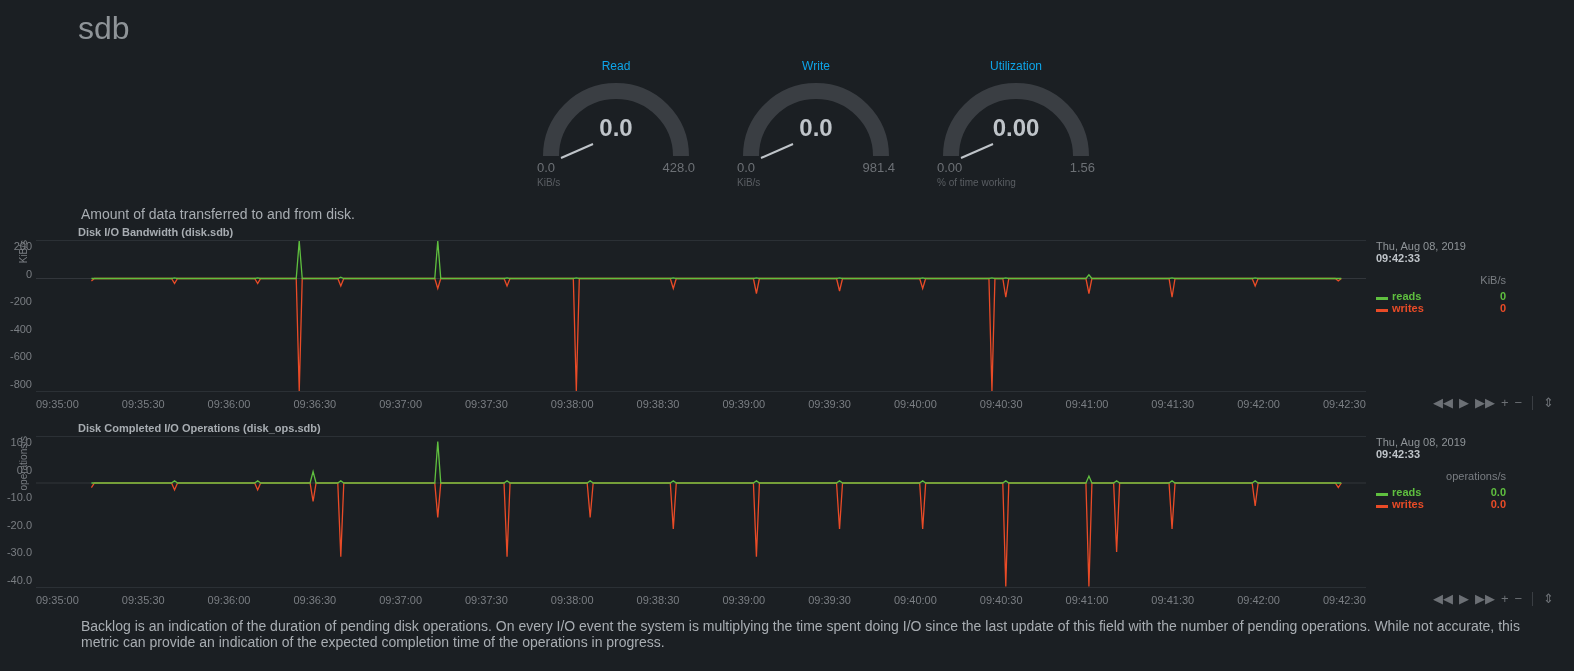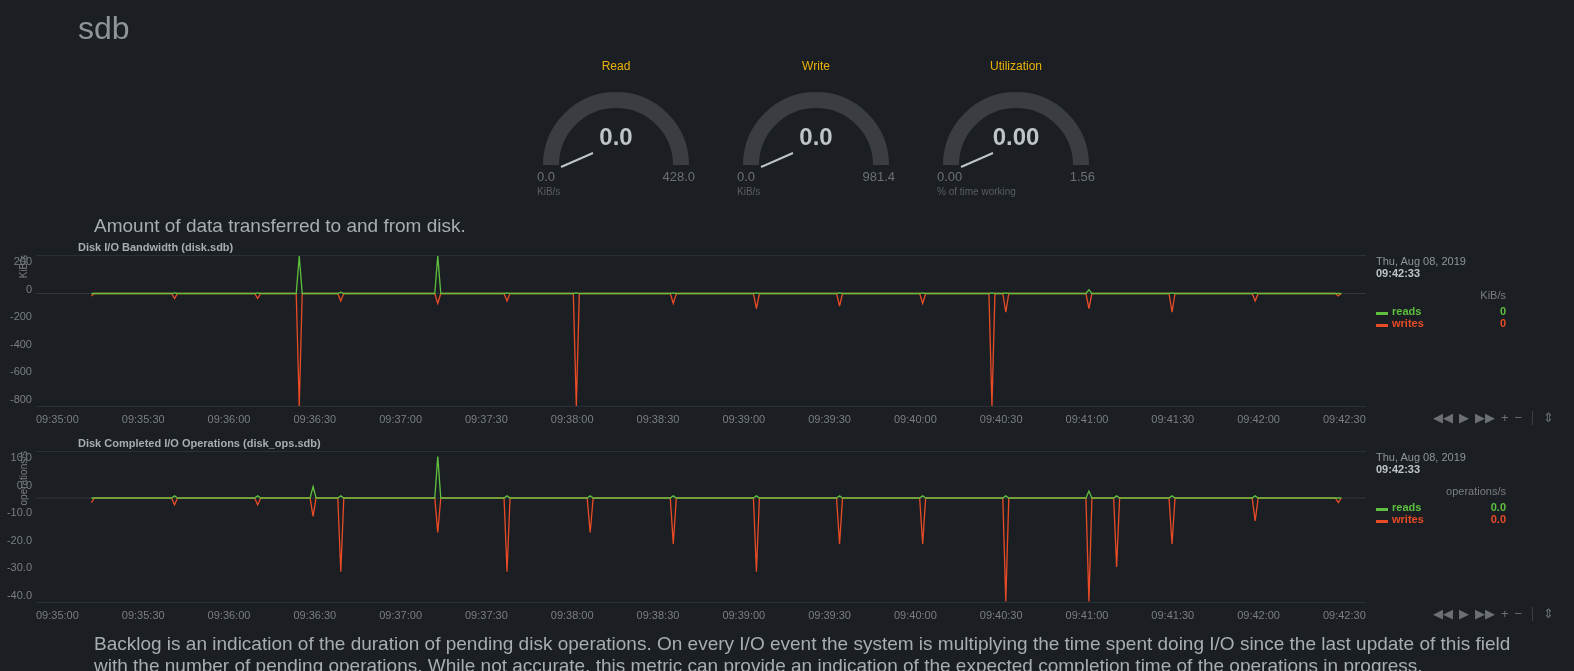--- a/index.html
+++ b/index.html
@@ -1,25 +1,25 @@
 <!DOCTYPE html>
 <html><head>
 <meta charset="utf-8">
 <style>
   html,body{margin:0;padding:0;background:#1b1f23;color:#8f9498;font-family:-apple-system,BlinkMacSystemFont,"Segoe UI",Arial,sans-serif;font-size:13px;width:1574px}
   .page{padding:0 20px 20px 78px;position:relative}
   h1{font-size:32px;font-weight:400;color:#8f9498;margin:10px 0 12px}
   .gauges{display:flex;justify-content:center;gap:30px;margin-bottom:18px}
   .gauge{width:170px;text-align:center}
-  .gauge-title{font-size:12px;color:#eab308;margin-bottom:12px}
+  .gauge-title{font-size:12px;color:#0ea5e9;margin-bottom:3px}
   .gauge-arc{position:relative;height:90px}
   .gauge-val{position:absolute;left:0;right:0;top:38px;font-size:24px;font-weight:700;color:#bfc4c9}
   .gauge-ranges{display:flex;justify-content:space-between;font-size:13px;color:#6c7075;padding:0 6px;margin-top:-6px}
   .gauge-unit{font-size:10px;color:#5a5e63;text-align:left;padding-left:6px;margin-top:2px}
-  .desc{font-size:19px;color:#a8adb2;margin:8px 16px 4px}
+  .desc{font-size:14px;color:#a8adb2;margin:8px 3px 4px}
   .chart-block{position:relative;margin-bottom:12px}
   .chart-title{font-size:11px;font-weight:700;color:#a8adb2;margin:4px 0 2px}
   .chart-row{display:flex;align-items:flex-start}
   .ylabel{writing-mode:vertical-rl;transform:rotate(180deg);font-size:10px;color:#7a7e83;text-align:center;width:18px;margin-left:-60px}
   .plot-wrap{position:relative;flex:0 0 1330px}
   .yaxis{position:absolute;left:-48px;top:0;bottom:20px;width:44px;display:flex;flex-direction:column;justify-content:space-between;text-align:right;font-size:11px;color:#7a7e83}
   .plot{height:150px;border-top:1px solid #2b3035;border-bottom:1px solid #2b3035;position:relative;background:#1b1f23}
   .plot svg{display:block;width:100%;height:100%}
   .xaxis{display:flex;justify-content:space-between;font-size:11px;color:#7a7e83;padding-top:6px}
   .legend{width:130px;padding-left:10px;font-size:11px}

